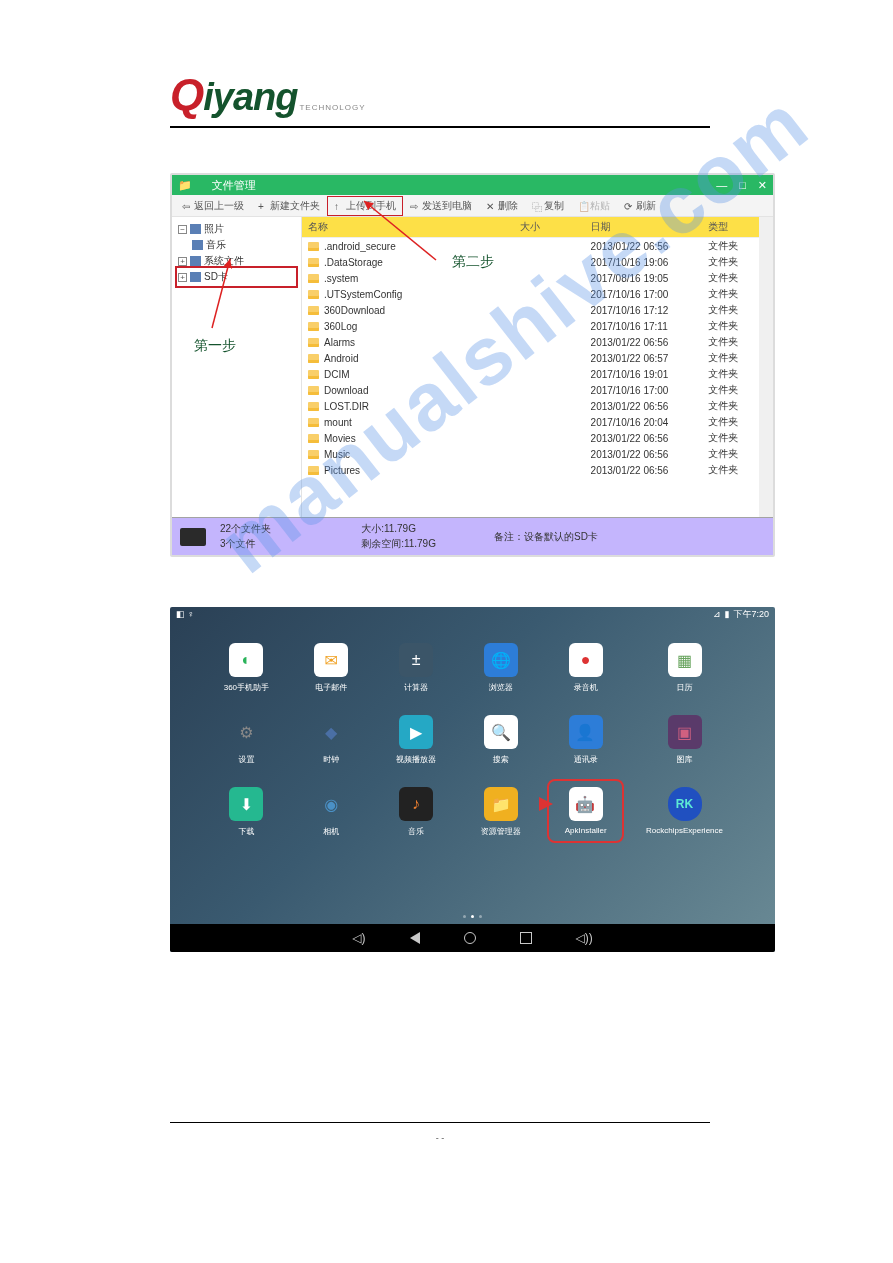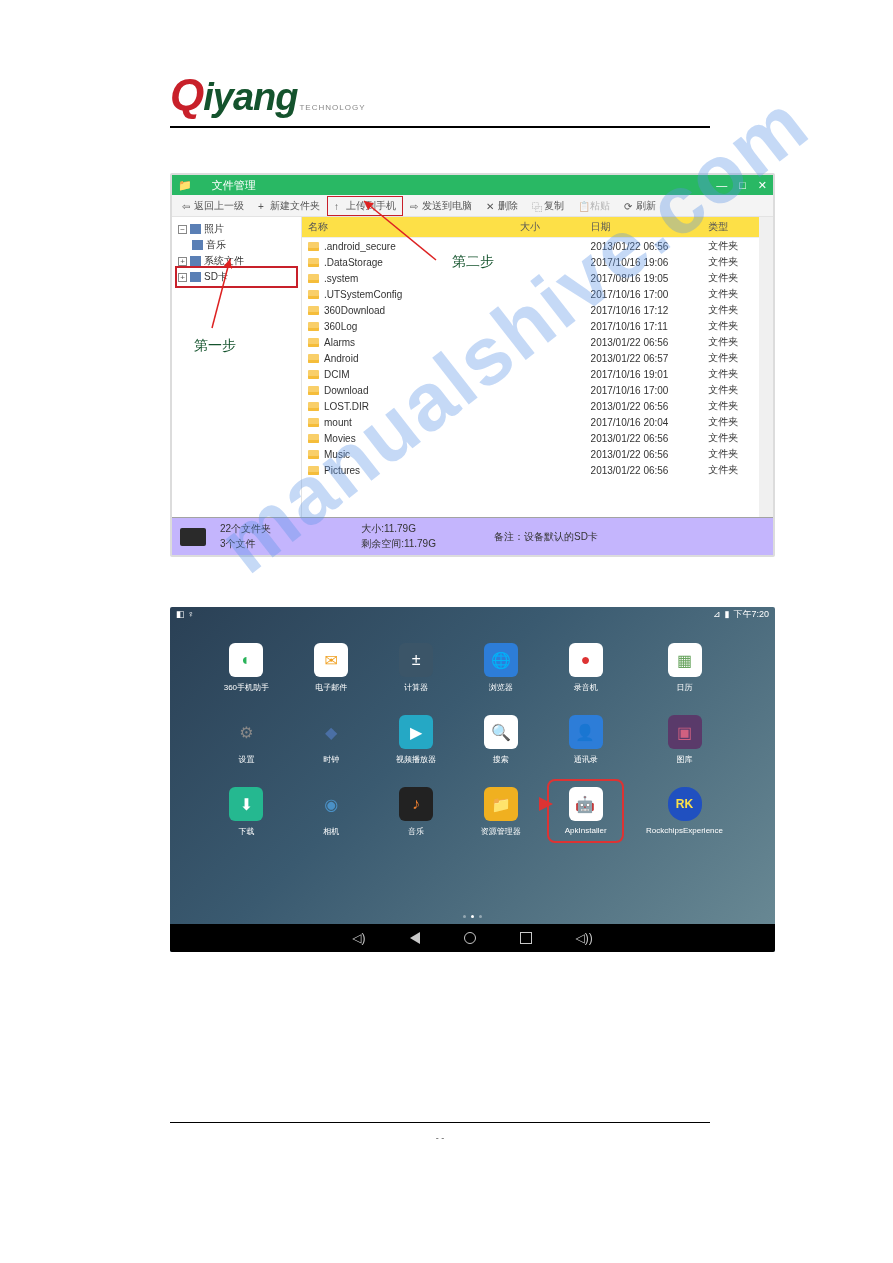--- a/index.html
+++ b/index.html
@@ -484,21 +484,21 @@
         </div>
         <div class="app apk">
           <div class="app-icon" style="background:#fff;color:#7cb342;">🤖</div>
           <div class="app-label">ApkInstaller</div>
           <div class="apk-highlight"></div>
           <svg class="apk-arrow">
             <path d="M0,9 L26,9 L26,2 L40,9 L26,16 L26,9 Z" fill="#dd3333"></path>
           </svg>
         </div>
         <div class="app">
-          <div class="app-icon" style="background:#2050c0;color:#fde047;font-size:12px;font-weight:bold;border-radius:16px;">RK</div>
+          <div class="app-icon" style="background:#2050c0;color:#5eead4;font-size:12px;font-weight:bold;border-radius:16px;">RK</div>
           <div class="app-label">RockchipsExperience</div>
         </div>
       </div>
 
     <div class="android-dots">
       <div class="dot"></div>
       <div class="dot active"></div>
       <div class="dot"></div>
     </div>
 

